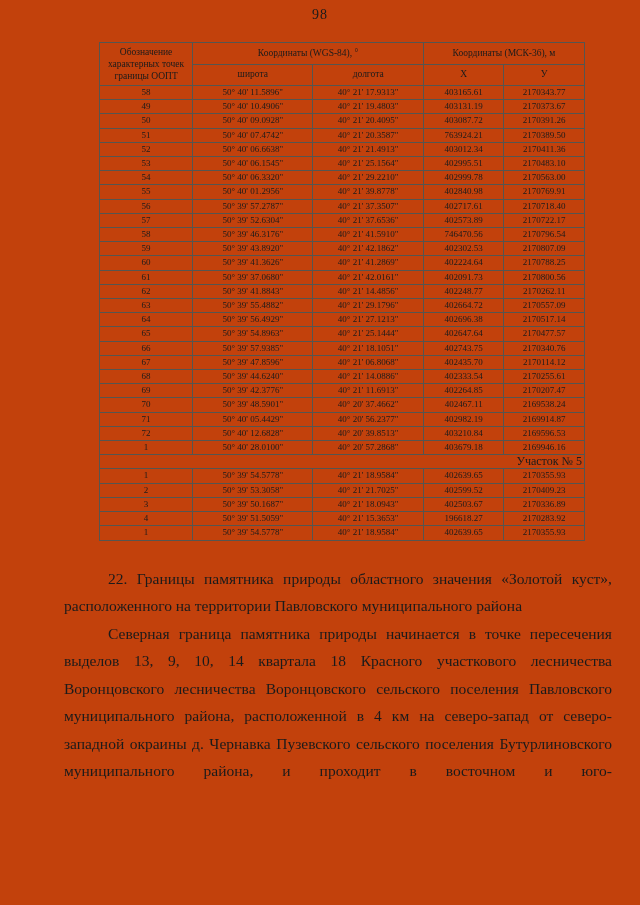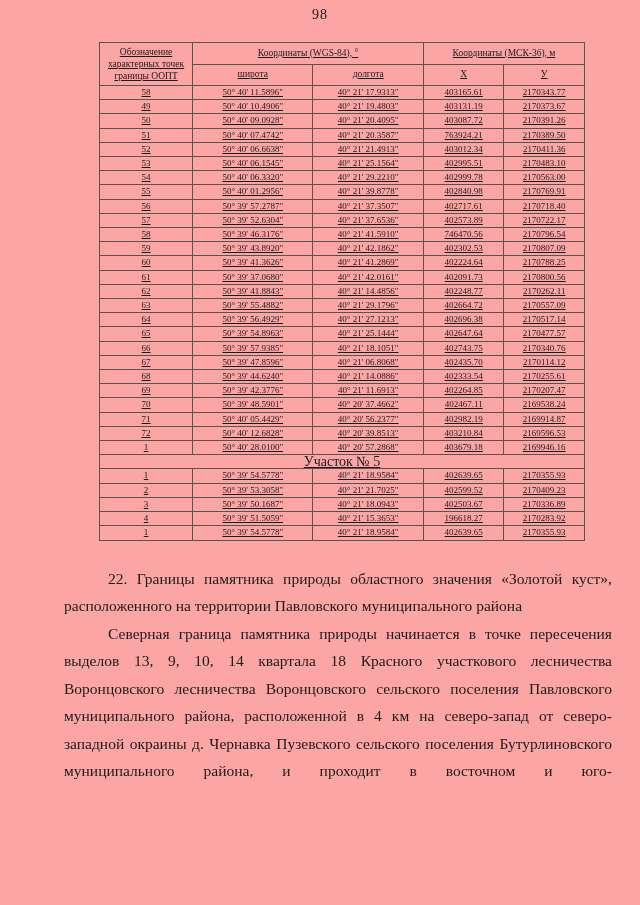--- a/index.html
+++ b/index.html
@@ -2,39 +2,38 @@
 <html><head>
 <meta charset="utf-8">
 <style>
   * { margin: 0; padding: 0; box-sizing: border-box; }
   html, body { background: #ffffff; }
   .page {
     position: relative;
     width: 640px;
     height: 905px;
     margin: 0 auto;
-    background: #fca5a5;
+    background: #c2410c;
     font-family: "Liberation Serif", "DejaVu Serif", serif;
     color: #1b1b1b;
     overflow: hidden;
   }
   .page-number {
     text-align: center;
     padding-top: 7px;
     font-size: 14px;
     letter-spacing: 1px;
   }
   table.coords {
     border-collapse: collapse;
     width: 486px;
     margin-left: 99px;
     margin-top: 19px;
     font-size: 9px;
     table-layout: fixed;
-    text-decoration: underline;
   }
   table.coords th, table.coords td {
     border: 1px solid #555550;
     text-align: center;
     vertical-align: middle;
     font-weight: normal;
     padding: 1px 2px;
     line-height: 11.2px;
     white-space: nowrap;
     overflow: hidden;
@@ -46,21 +45,22 @@
     padding: 3px 6px;
     white-space: normal;
   }
   table.coords col.c-lat { width: 24.8%; }
   table.coords col.c-lon { width: 22.8%; }
   table.coords col.c-x   { width: 16.6%; }
   table.coords col.c-y   { width: 16.6%; }
   table.coords tr.section-tr td {
     border-left: 1px solid #555550;
     border-right: 1px solid #555550;
-    font-size: 14px;
+    font-size: 12px;
+    text-align: right;
   }
   .body-text {
     margin: 24px 28px 0 64px;
     font-size: 15.5px;
     line-height: 27.5px;
     text-align: justify;
   }
   .body-text p { text-indent: 44px; }
   .body-text p.stretch-last { text-align-last: justify; }
 </style>

